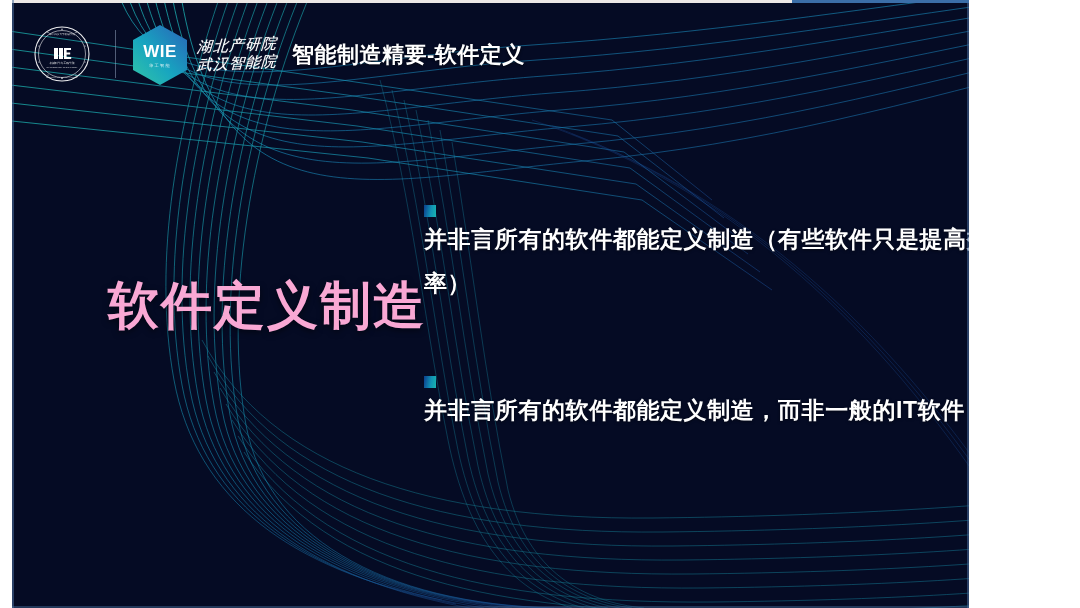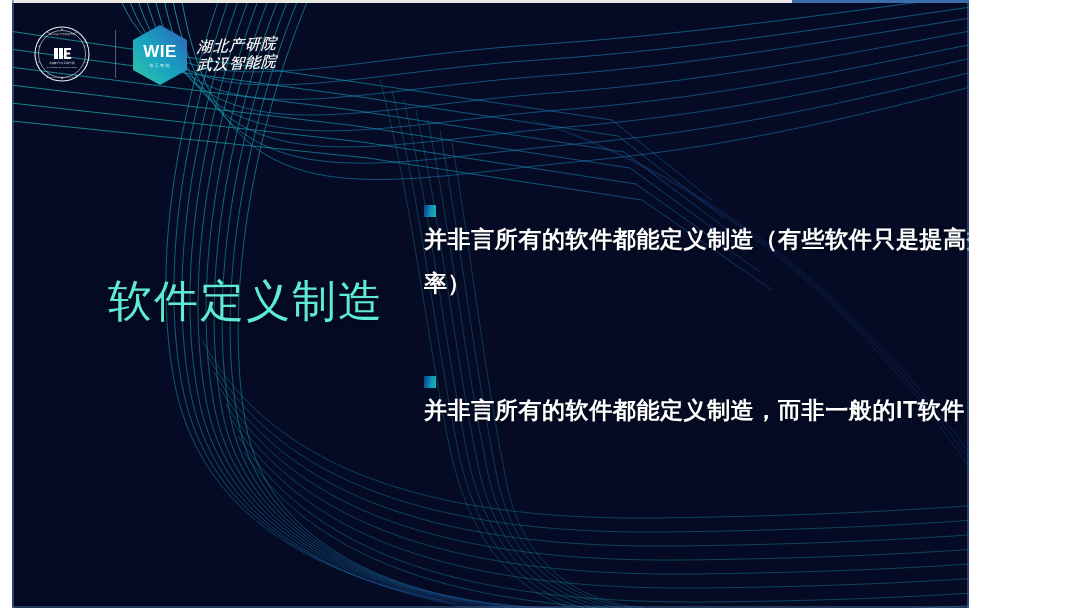--- a/index.html
+++ b/index.html
@@ -148,23 +148,23 @@
     white-space: nowrap;
     text-shadow: 0 1px 3px rgba(0,0,0,.6);
   }
 
   
   #main-heading {
     position: absolute;
     left: 96px;
     top: 272px;
     z-index: 20;
-    color: #5eead4;
-    font-size: 44px;
-    font-weight: normal;
+    color: #f9a8d4;
+    font-size: 51px;
+    font-weight: bold;
     letter-spacing: 2px;
     white-space: nowrap;
     text-shadow: 0 2px 6px rgba(0,0,0,.55);
   }
 
   
   #bullets {
     position: absolute;
     left: 412px;
     top: 192px;
@@ -328,20 +328,21 @@
         <span class="wie-main">WIE</span>
         <span class="wie-sub">华工智能</span>
       </div>
     </div>
 
     <div id="calligraphy">
       <span>湖北产研院</span>
       <span>武汉智能院</span>
     </div>
 
+    <div id="slide-title">智能制造精要-软件定义</div>
   </div>
 
   <div id="main-heading">软件定义制造</div>
 
   <div id="bullets">
     <div class="bullet-item">
       <span class="bullet-marker"></span>
       <span class="bullet-text">并非言所有的软件都能定义制造（有些软件只是提高效率）</span>
     </div>
     <div class="bullet-item">

